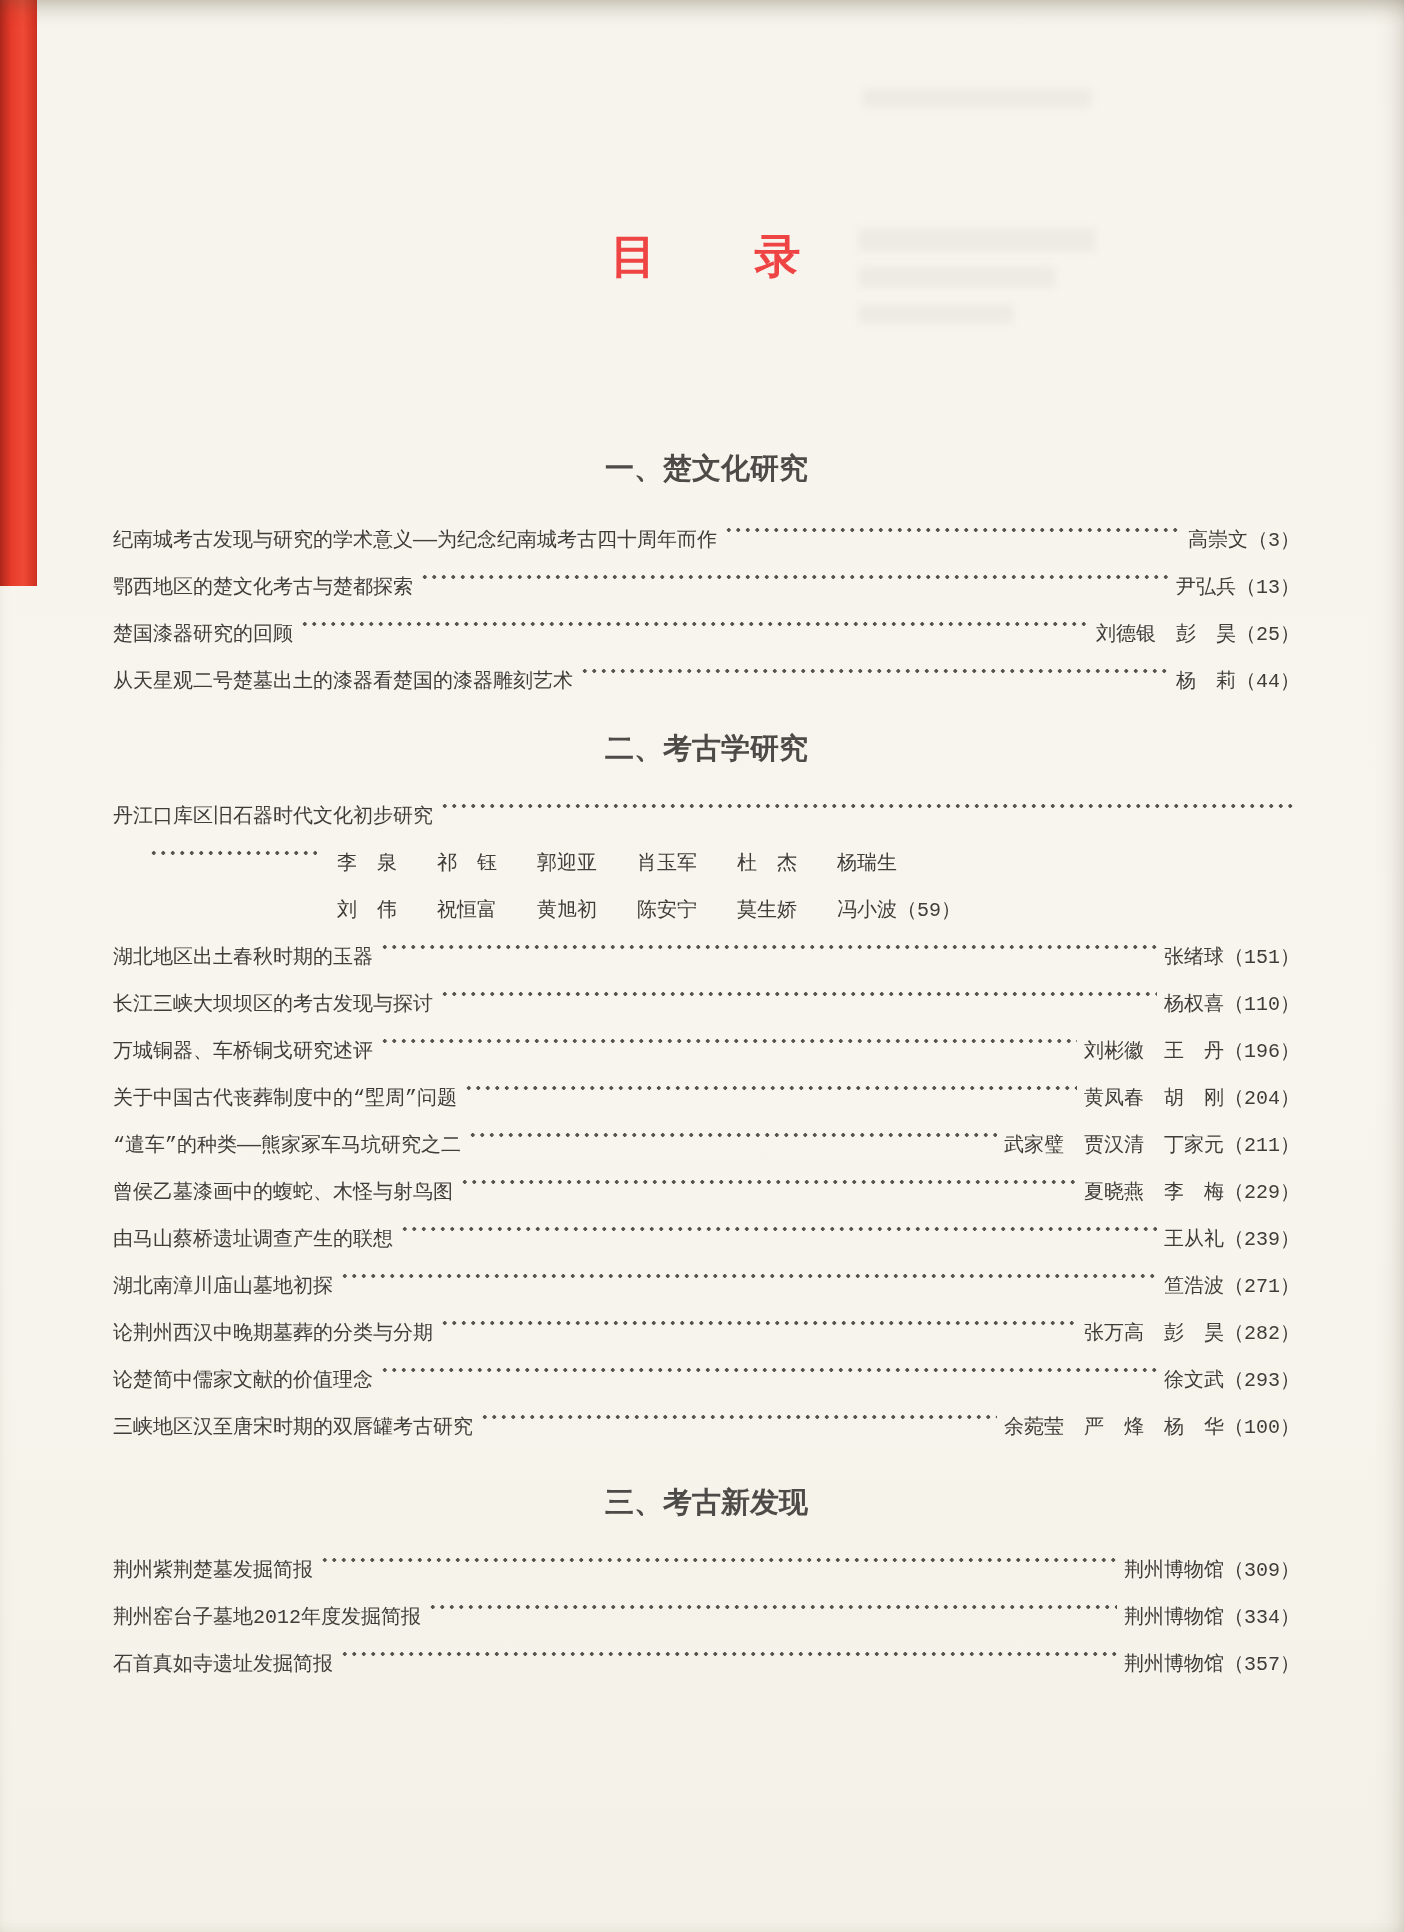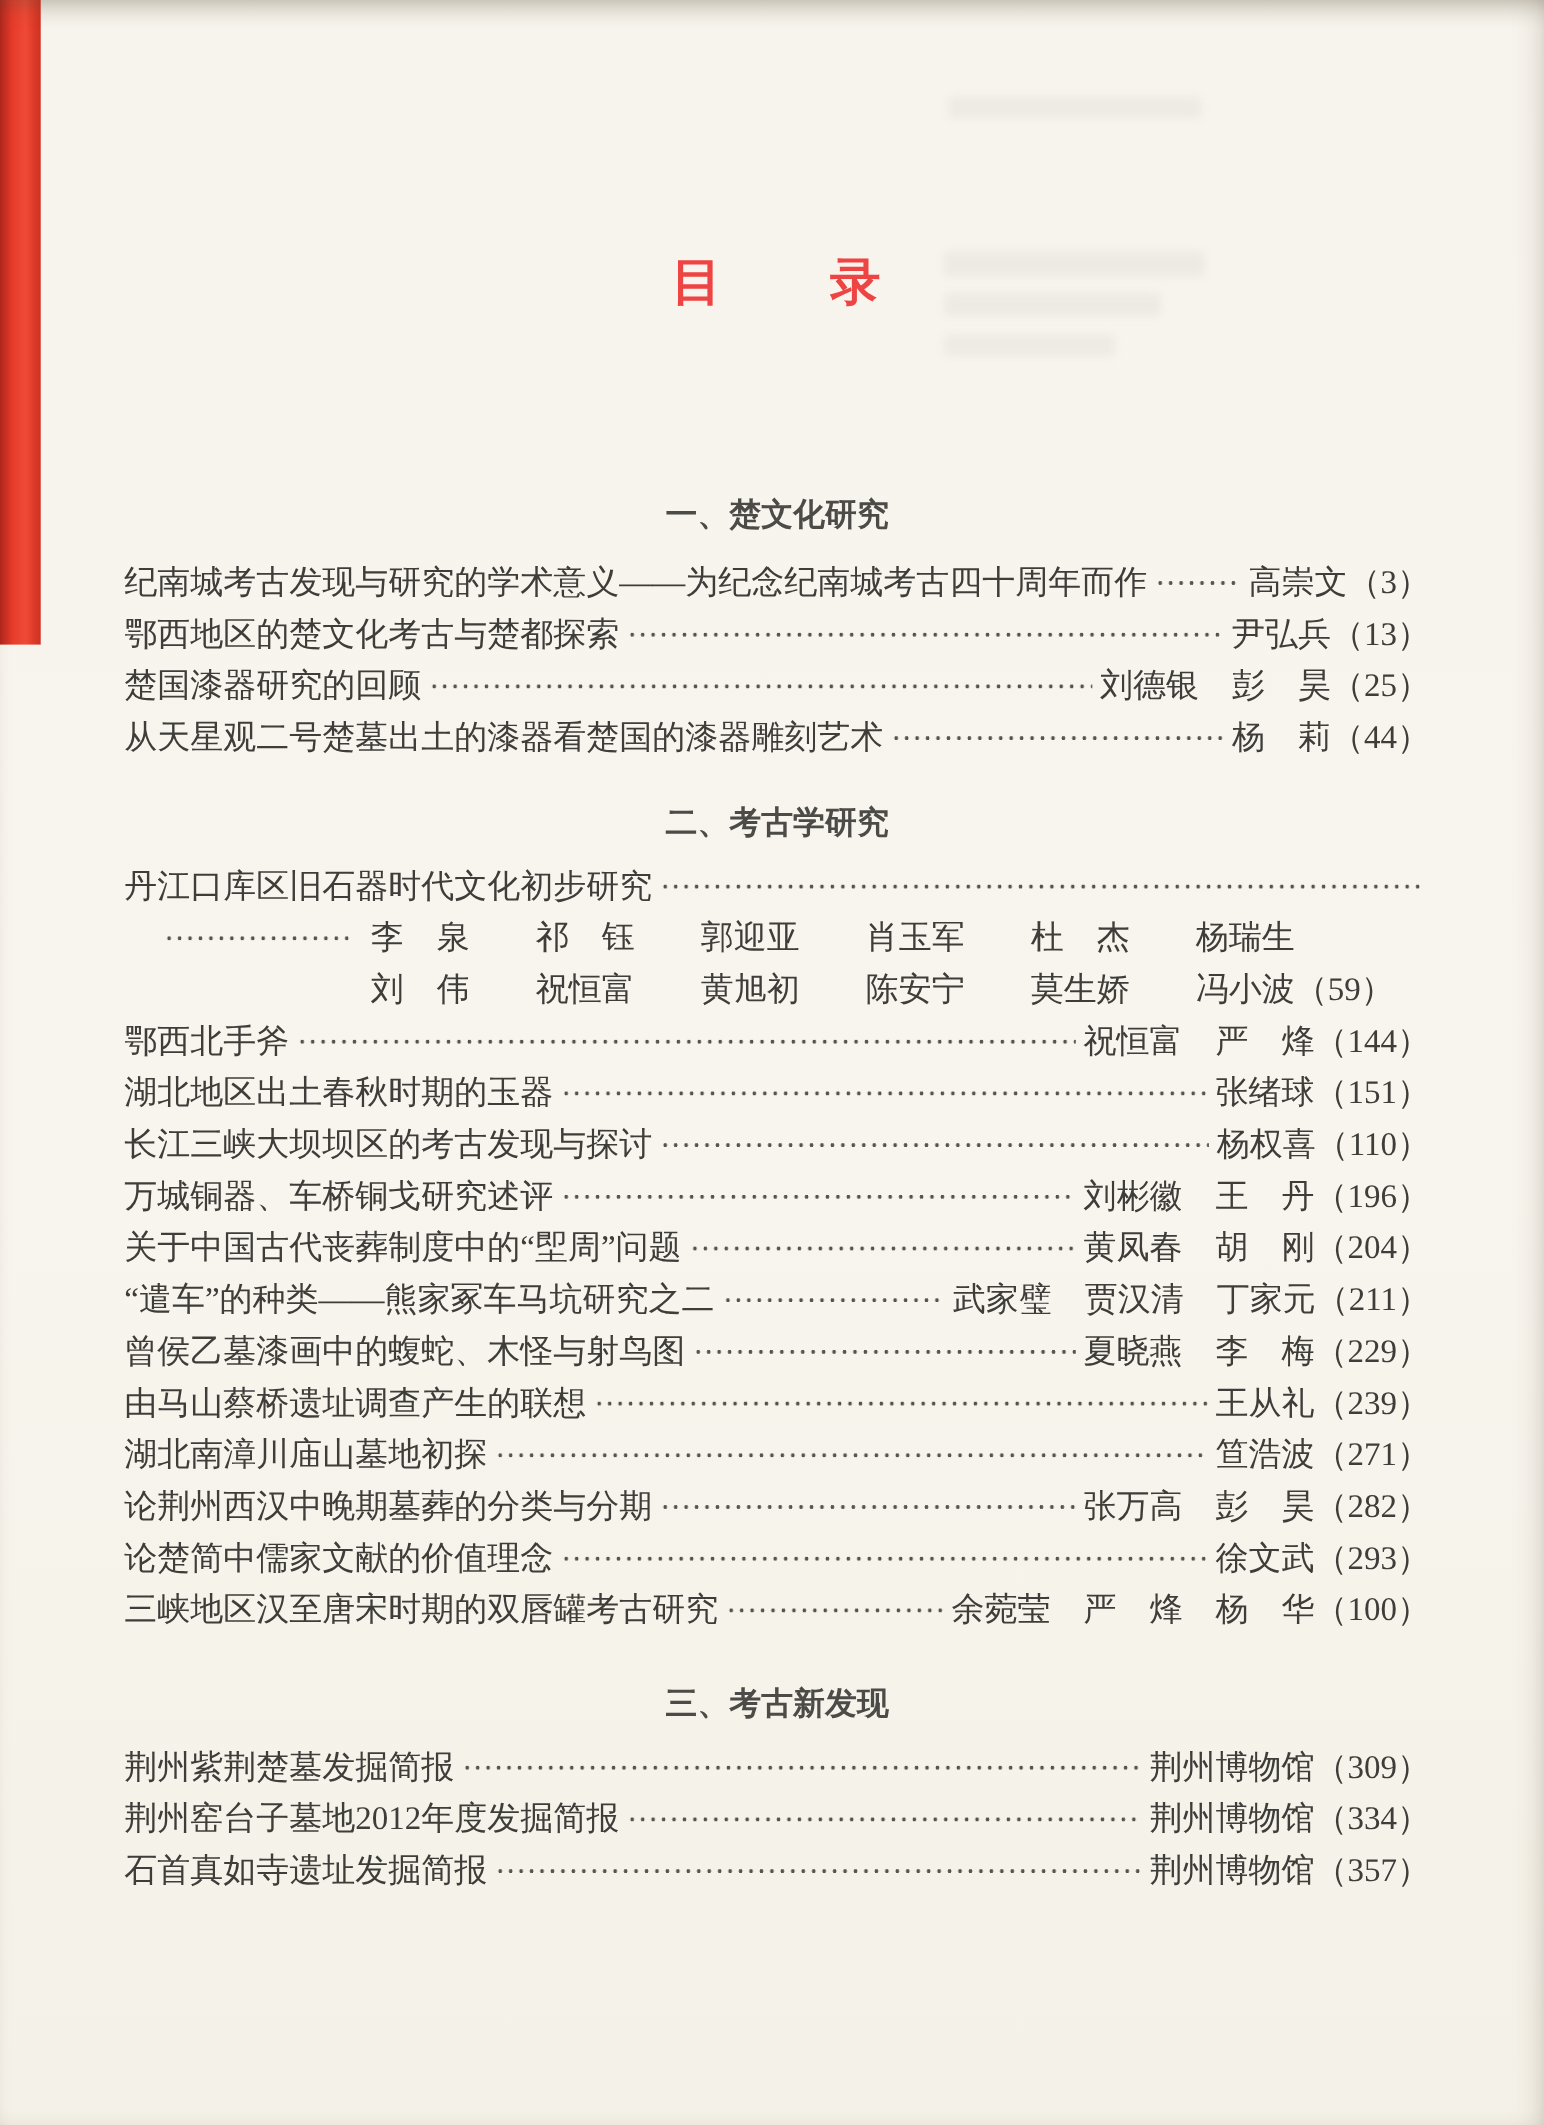--- a/index.html
+++ b/index.html
@@ -19,21 +19,21 @@
   .content{position:absolute;left:113px;right:104px;top:0;}
   .doc-title{padding-top:226px;height:60px;text-align:center;
     font-size:46px;font-weight:700;color:#ef4444;letter-spacing:2px;}
   .section-heading{text-align:center;font-weight:700;font-size:29px;line-height:40px;
     font-family:"Liberation Sans","DejaVu Sans",sans-serif;color:#4c4b48;}
   .sh1{margin-top:162px;}
   .sh2{margin-top:34px;}
   .sh3{margin-top:42px;}
   .rows{margin-top:18px;}
   .rows2{margin-top:14px;}
-  .toc-row{display:flex;align-items:center;height:47px;font-size:30px;white-space:pre;}
+  .toc-row{display:flex;align-items:flex-end;height:47px;font-size:20px;white-space:pre;font-family:Liberation Mono, monospace;}
   .t{flex:none;}
   .leader{flex:1 1 auto;min-width:18px;margin:0 7px;align-self:stretch;
     background-image:radial-gradient(circle,#57524b 1.5px,transparent 1.9px);
     background-size:9.5px 9.5px;background-repeat:repeat-x;background-position:0 center;}
   .leader-fixed{flex:0 0 168px;margin:0 20px 0 0;}
   .spacer-sm{flex:0 0 36px;}
   .cont2{padding-left:224px;}
   .a{flex:none;}
   .p{flex:none;}
 </style>
@@ -88,26 +88,20 @@
     <div class="toc-row">
       <span class="spacer-sm"></span>
       <span class="leader leader-fixed"></span>
       <span class="a">李　泉　　祁　钰　　郭迎亚　　肖玉军　　杜　杰　　杨瑞生</span>
     </div>
     <div class="toc-row cont2">
       <span class="a">刘　伟　　祝恒富　　黄旭初　　陈安宁　　莫生娇　　冯小波</span>
       <span class="p">（59）</span>
     </div>
 
-    <div class="toc-row">
-      <span class="t">鄂西北手斧</span>
-      <span class="leader"></span>
-      <span class="a">祝恒富　严　烽</span>
-      <span class="p">（144）</span>
-    </div>
     <div class="toc-row">
       <span class="t">湖北地区出土春秋时期的玉器</span>
       <span class="leader"></span>
       <span class="a">张绪球</span>
       <span class="p">（151）</span>
     </div>
     <div class="toc-row">
       <span class="t">长江三峡大坝坝区的考古发现与探讨</span>
       <span class="leader"></span>
       <span class="a">杨权喜</span>

